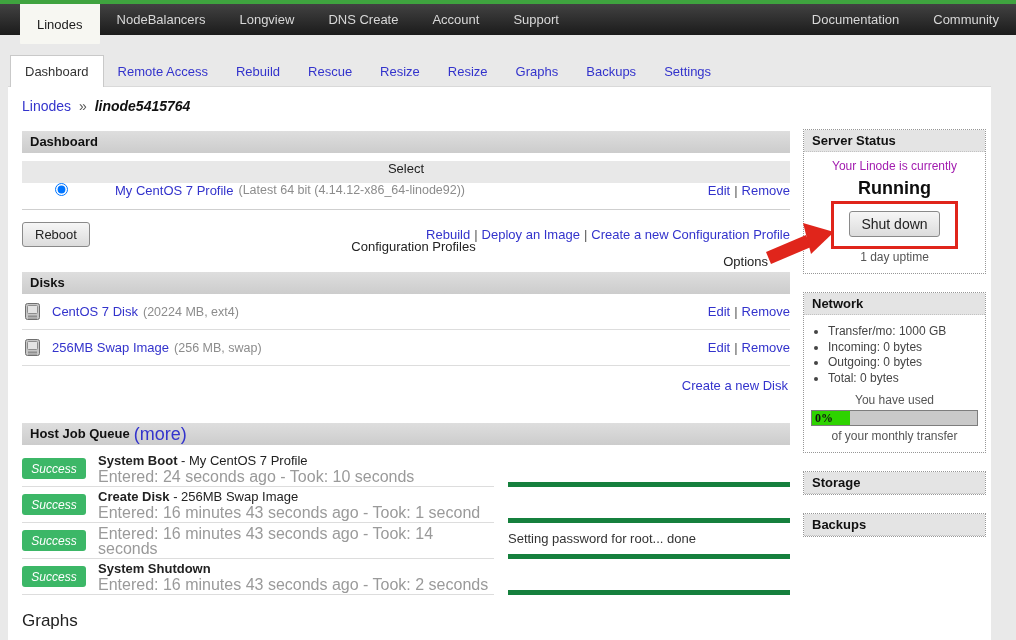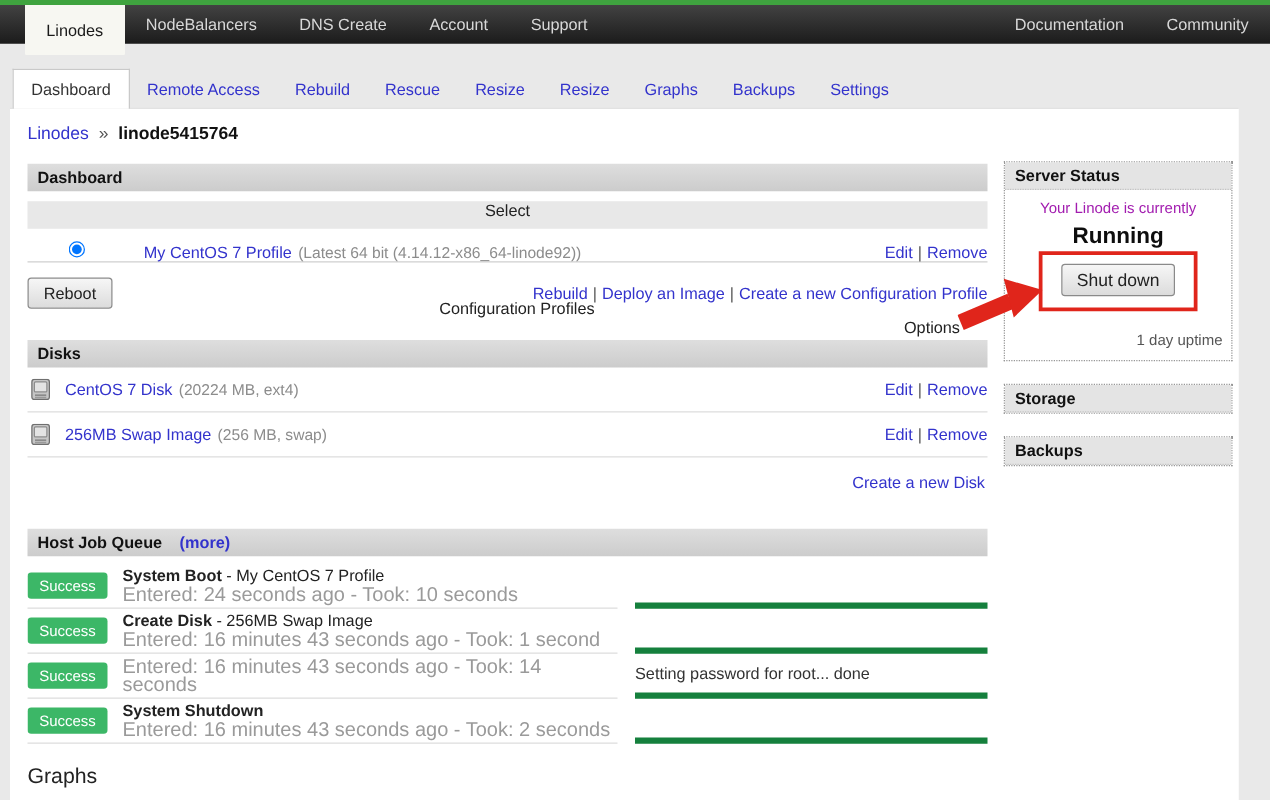--- a/index.html
+++ b/index.html
@@ -41,42 +41,42 @@
     background:#ffffff; border:1px solid #c9c9c9; border-bottom:none;
     color:#333; line-height:31px; height:32px;
   }
 
   
   .card {
     position:absolute; left:8px; top:86px; width:983px; height:554px;
     background:#fff; border-top:1px solid #d9d9d9;
   }
   .breadcrumb { position:absolute; top:11px; left:14px; font-size:14px; }
-  .breadcrumb .current { font-weight:bold; color:#111; }
+  .breadcrumb .current { font-weight:bold; color:#111;font-style:italic; }
 
   .main-col { position:absolute; left:14px; top:44px; width:768px; }
 
   .sec-hdr {
     background:linear-gradient(#dedede,#cccccc);
     height:22px; line-height:22px; padding:0 8px;
     font-weight:bold; font-size:13px; color:#111;
     display:flex; align-items:center;
   }
-  .sec-hdr .more-lnk { font-weight:bold; margin-left:14px; font-size:13px; }
+  .sec-hdr .more-lnk { font-weight:normal; margin-left:4px; font-size:18px; }
 
   
   .tbl-hdr {
     margin-top:8px; background:#e8e8e8; height:22px;
     display:flex; align-items:center; font-size:13px; color:#222;flex-direction:column;
   }
   .cell-select { width:78px; text-align:center; flex:0 0 78px; }
   .cell-profile { padding-left:15px; }
   .cell-options { margin-left:auto; padding-right:22px; }
   .profile-row {
-    height:27px; display:flex; align-items:flex-end;
+    height:27px; display:flex; align-items:flex-start;
     border-bottom:1px solid #cfcfcf; font-size:13px;
   }
   .profile-row .detail { margin-left:5px; font-size:12.5px; }
   .row-links { margin-left:auto; white-space:nowrap; }
 
   .actions-row { margin-top:10px; display:flex; align-items:center; height:28px; }
   .btn {
     background:linear-gradient(#f6f6f6,#dcdcdc);
     border:1px solid #8a8a8a; border-radius:3px;
     font-size:13px; color:#222; padding:4px 12px; cursor:pointer;
@@ -102,21 +102,21 @@
     flex:0 0 472px; display:flex; align-items:center;
     border-bottom:1px solid #ddd; overflow:hidden;
   }
   .job-right {
     flex:1; margin-left:14px; border-bottom:5px solid #15803d;
     display:flex; align-items:center; font-size:13px; color:#333;
   }
   .badge {
     flex:0 0 64px; height:21px; margin-right:12px;
     background:#3cb767; color:#fff; font-size:12px;
-    display:flex; align-items:center; justify-content:center; border-radius:3px;
+    display:flex; align-items:center; justify-content:center; border-radius:3px;font-style:italic;
   }
   .job-text { line-height:15px; }
   .job-title { font-size:13px; color:#222; }
   .job-title b { font-weight:bold; }
   .job-sub { font-size:16px; color:#9a9a9a; margin-top:1px; }
 
   .graphs-hdr {
     margin-top:16px; font-size:17px; color:#222;
     padding-bottom:10px; border-bottom:1px solid #e0e0e0;
   }
@@ -130,21 +130,21 @@
   }
   .sbox-body { padding:7px 7px 9px; font-size:12px; color:#444; }
   .tcenter { text-align:center; }
   .muted { color:#a21caf; }
 
   .ss-state { font-size:18px; font-weight:bold; color:#0d0d0d; margin:5px 0 2px; text-align:center; }
   .red-rect {
     border:3px solid #e0251b; width:127px; margin:0 auto;
     padding:7px 0 9px; text-align:center;
   }
-  .uptime { text-align:right; font-size:12px; color:#555; margin-top:16px; }
+  .uptime { text-align:center; font-size:12px; color:#555; margin-top:1px; }
 
   .sbox-body ul { margin:2px 0 0; padding-left:17px; line-height:14.5px; }
   .sbox-body li { margin-bottom:1px; }
   .bar-label { text-align:center; font-size:12px; color:#555; margin-top:8px; }
   .bar {
     height:16px; border:1px solid #7d7d7d; background:#c9c9c9;
     margin-top:3px; position:relative; overflow:hidden;
   }
   .bar-fill-green {
     height:100%; width:38px; background:#2ed300;
@@ -164,20 +164,21 @@
   .anno-arrow { position:absolute; left:758px; top:134px; z-index:9; }
 </style>
 </head>
 <body>
 
 <div class="greenbar"></div>
 
 <div class="topnav">
   <div class="nav-item active">Linodes</div>
   <div class="nav-item">NodeBalancers</div>
+  <div class="nav-item">Longview</div>
   <div class="nav-item">DNS Create</div>
   <div class="nav-item">Account</div>
   <div class="nav-item">Support</div>
   <div class="nav-spacer"></div>
   <div class="nav-item">Documentation</div>
   <div class="nav-item">Community</div>
 </div>
 
 <div class="subtabs">
   <div class="subtab active">Dashboard</div>
@@ -331,20 +332,36 @@
       <div class="sbox-body">
         <div class="tcenter muted">Your Linode is currently</div>
         <div class="ss-state">Running</div>
         <div class="red-rect">
           <button class="btn" style="font-size:14px; padding:4px 11px;">Shut down</button>
         </div>
         <div class="uptime">1 day uptime</div>
       </div>
     </div>
 
+    <div class="sbox">
+      <div class="sbox-hdr">Network</div>
+      <div class="sbox-body">
+        <ul>
+          <li>Transfer/mo: 1000 GB</li>
+          <li>Incoming: 0 bytes</li>
+          <li>Outgoing: 0 bytes</li>
+          <li>Total: 0 bytes</li>
+        </ul>
+        <div class="bar-label">You have used</div>
+        <div class="bar">
+          <div class="bar-fill-green">0%</div>
+        </div>
+        <div class="bar-suffix">of your monthly transfer</div>
+      </div>
+    </div>
 
     <div class="sbox">
       <div class="sbox-hdr">Storage</div>
     </div>
 
     <div class="sbox" style="margin-bottom:0;">
       <div class="sbox-hdr">Backups</div>
 
     </div>
   </div>

